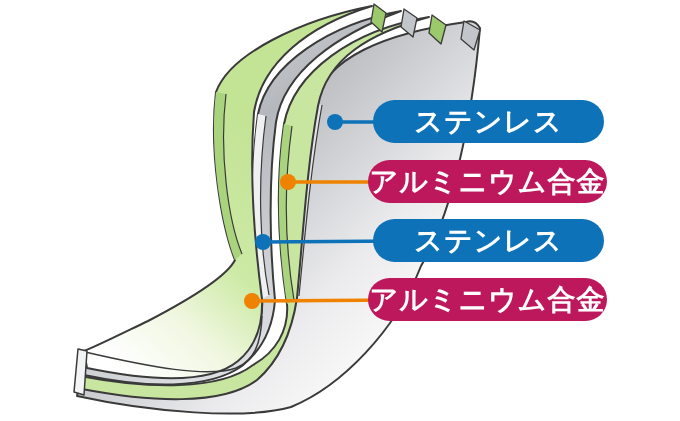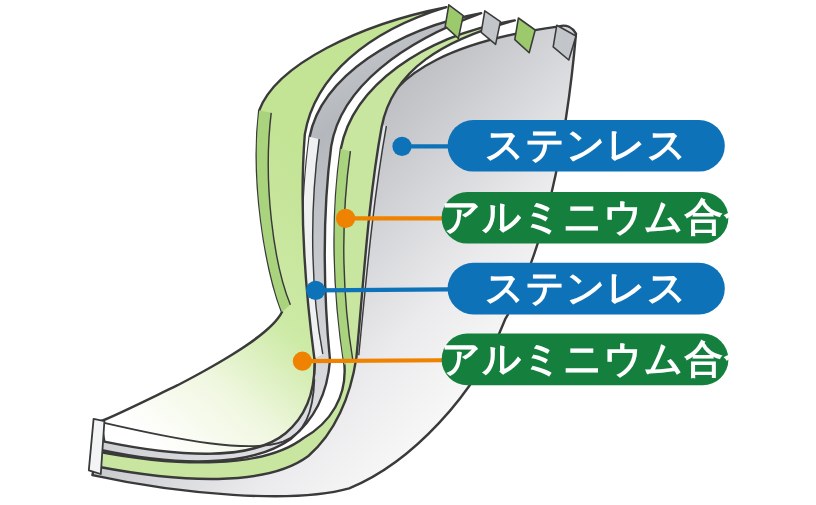--- a/index.html
+++ b/index.html
@@ -3,25 +3,25 @@
 <meta charset="utf-8">
 <style>
   html,body{margin:0;padding:0;background:#fff;}
   #stage{
     position:relative;width:680px;height:421px;background:#ffffff;overflow:hidden;
     font-family:"Liberation Sans","DejaVu Sans",sans-serif;
   }
   #pan-svg{position:absolute;left:0;top:0;width:680px;height:421px;}
   .pill{
     position:absolute;height:43px;line-height:43px;border-radius:22px;
-    color:#ffffff;font-weight:bold;font-size:32px;text-align:center;
+    color:#ffffff;font-weight:bold;font-size:28px;text-align:center;
     letter-spacing:1px;white-space:nowrap;
   }
   .pill-blue{background:#0d72b8;left:373px;width:231px;}
-  .pill-orange{background:#15803d;left:368px;width:239px;}
+  .pill-orange{background:#be185d;left:368px;width:239px;}
   .p1{top:100px;}
   .p2{top:160px;}
   .p3{top:219px;}
   .p4{top:278px;}
   .ln-blue{stroke:#0d72b8;stroke-width:3.5;}
   .ln-orange{stroke:#ef8200;stroke-width:3.5;}
   .dot-blue{fill:#0d72b8;}
   .dot-orange{fill:#ef8200;}
 </style>
 </head>

